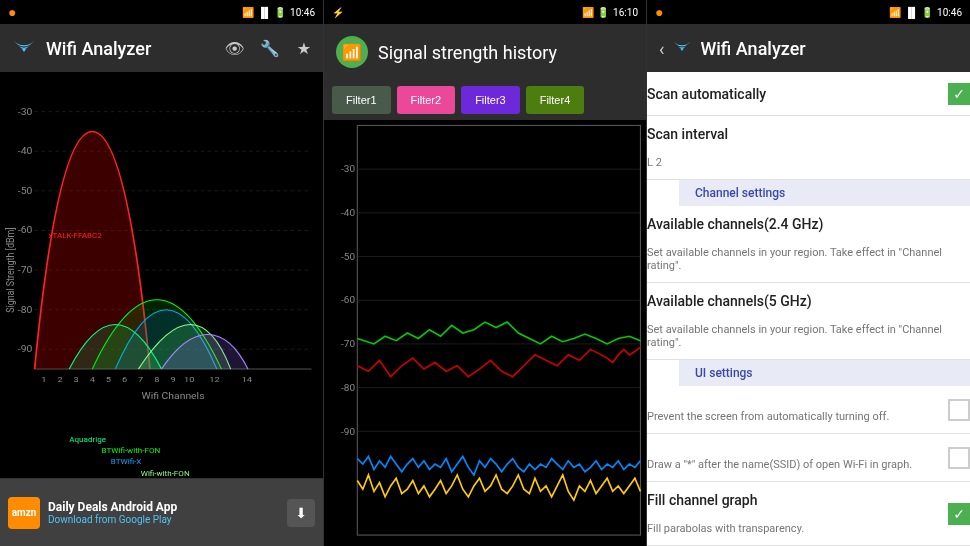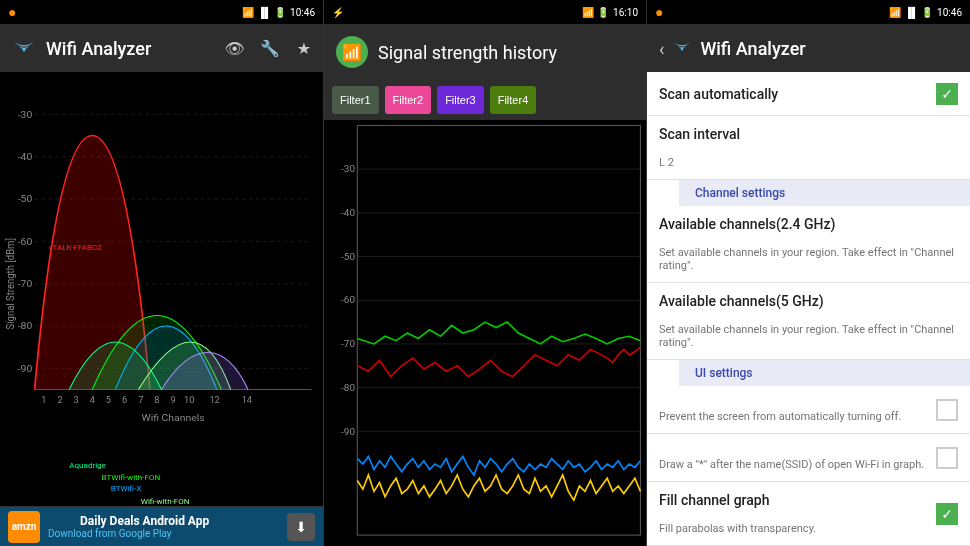--- a/index.html
+++ b/index.html
@@ -74,22 +74,22 @@
       background: #000;
       overflow: hidden;
     }
 
     .graph-svg {
       width: 100%;
       height: 100%;
     }
 
     .bottom-ad {
-      height: 40px;
-      background: #0c4a6e;
+      height: 68px;
+      background: #404040;
       display: flex;
       align-items: center;
       padding: 0 8px;
       gap: 8px;
       border-top: 1px solid #333;
     }
 
     .ad-icon {
       width: 32px;
       height: 32px;
@@ -105,21 +105,20 @@
     }
 
     .ad-text {
       flex: 1;
     }
 
     .ad-title {
       color: #fff;
       font-size: 12px;
       font-weight: bold;
-      margin-left: 32px;
     }
 
     .ad-subtitle {
       color: #4fc3f7;
       font-size: 10px;
     }
 
     .ad-download {
       width: 28px;
       height: 28px;
@@ -185,21 +184,21 @@
       height: 40px;
       background: #2d2d2d;
       display: flex;
       align-items: center;
       padding: 4px 8px;
       gap: 6px;
     }
 
     .filter-btn {
       height: 28px;
-      padding: 0 8px;
+      padding: 0 14px;
       border-radius: 3px;
       font-size: 11px;
       color: #fff;
       display: flex;
       align-items: center;
       cursor: pointer;
       border: none;
     }
 
     .filter-btn-green { background: #4a5a4a; }
@@ -268,21 +267,21 @@
       flex: 1;
     }
 
     .settings-list {
       flex: 1;
       overflow-y: auto;
       background: #fff;
     }
 
     .settings-item {
-      padding: 10px 12px;
+      padding: 10px 0;
       border-bottom: 1px solid #e0e0e0;
       display: flex;
       align-items: center;
       justify-content: space-between;
       min-height: 44px;
     }
 
     .settings-item-text {
       flex: 1;
     }

